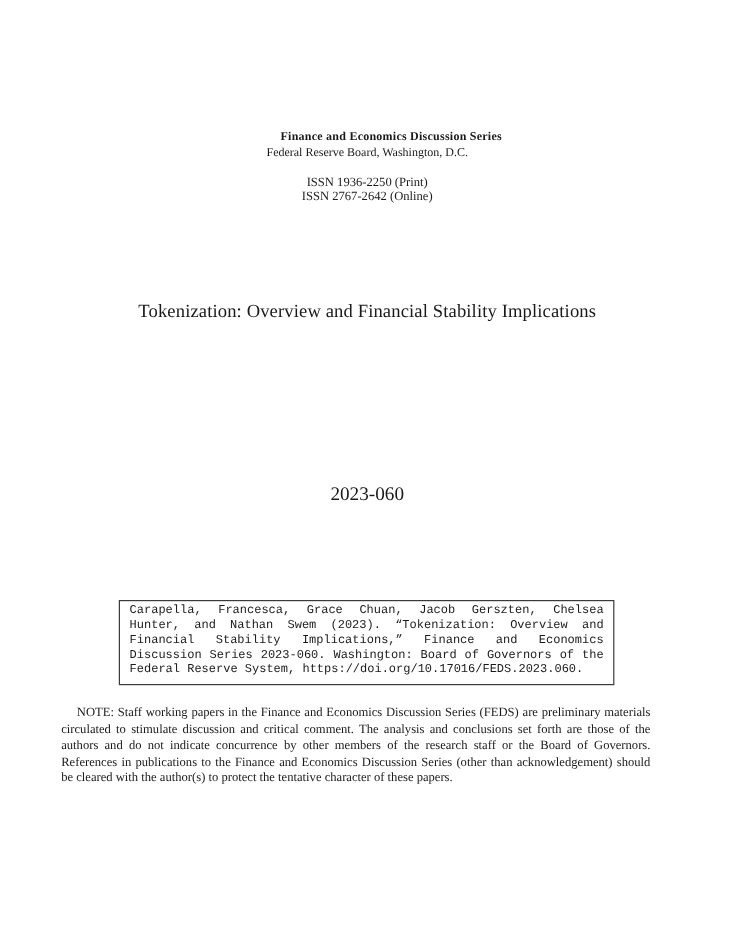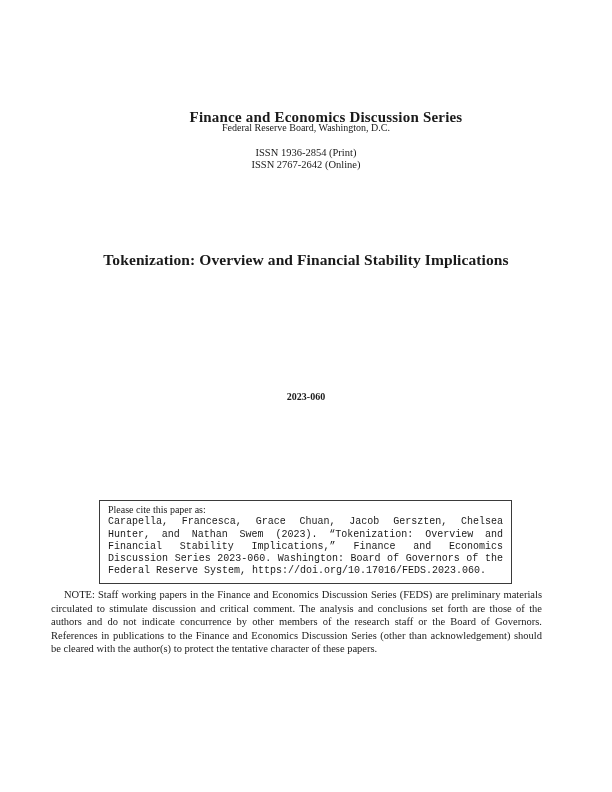--- a/index.html
+++ b/index.html
@@ -18,55 +18,55 @@
     overflow: hidden;
   }
   .centered {
     position: absolute;
     left: 0;
     right: 0;
     text-align: center;
   }
   .series-title {
     top: 109px;
-    font-size: 15px;
+    font-size: 10px;
     font-weight: bold;
     letter-spacing: 0.2px;
     padding-left: 40px;
   }
   .institution {
     top: 122px;
     font-size: 10px;
   }
   .issn-print {
     top: 146.5px;
     font-size: 10.5px;
   }
   .issn-online {
     top: 159px;
     font-size: 10.5px;
   }
   .paper-title {
     top: 251px;
     font-size: 15.5px;
-    font-weight: bold;
+    font-weight: normal;
     letter-spacing: 0.1px;
   }
   .authors {
     top: 350px;
     left: 70px;
     right: 70px;
     font-size: 12.6px;
     font-weight: bold;
     line-height: 15.5px;
   }
   .paper-number {
-    top: 391px;
-    font-size: 10px;
-    font-weight: bold;
+    top: 404px;
+    font-size: 16px;
+    font-weight: normal;
   }
   .cite-box {
     position: absolute;
     top: 500px;
     left: 99px;
     width: 413px;
     box-sizing: border-box;
     border: 1px solid #3a3a3a;
     padding: 3px 8px 5px 8px;
     font-size: 10px;
@@ -93,29 +93,28 @@
 </style>
 </head>
 <body>
 
 <div class="page">
 
   <div class="centered series-title">Finance and Economics Discussion Series</div>
 
   <div class="centered institution">Federal Reserve Board, Washington, D.C.</div>
 
-  <div class="centered issn-print">ISSN 1936-2854 (Print)</div>
+  <div class="centered issn-print">ISSN 1936-2250 (Print)</div>
 
   <div class="centered issn-online">ISSN 2767-2642 (Online)</div>
 
   <div class="centered paper-title">Tokenization: Overview and Financial Stability Implications</div>
 
 
   <div class="centered paper-number">2023-060</div>
 
   <div class="cite-box">
-    <span class="cite-heading">Please cite this paper as:</span>
     <span class="cite-text">Carapella, Francesca, Grace Chuan, Jacob Gerszten, Chelsea Hunter, and Nathan Swem (2023). “Tokenization: Overview and Financial Stability Implications,” Finance and Economics Discussion Series 2023-060. Washington: Board of Governors of the Federal Reserve System, https://doi.org/10.17016/FEDS.2023.060.</span>
   </div>
 
   <div class="note">NOTE: Staff working papers in the Finance and Economics Discussion Series (FEDS) are preliminary materials circulated to stimulate discussion and critical comment. The analysis and conclusions set forth are those of the authors and do not indicate concurrence by other members of the research staff or the Board of Governors. References in publications to the Finance and Economics Discussion Series (other than acknowledgement) should be cleared with the author(s) to protect the tentative character of these papers.</div>
 
 </div>
 
 </body></html>

